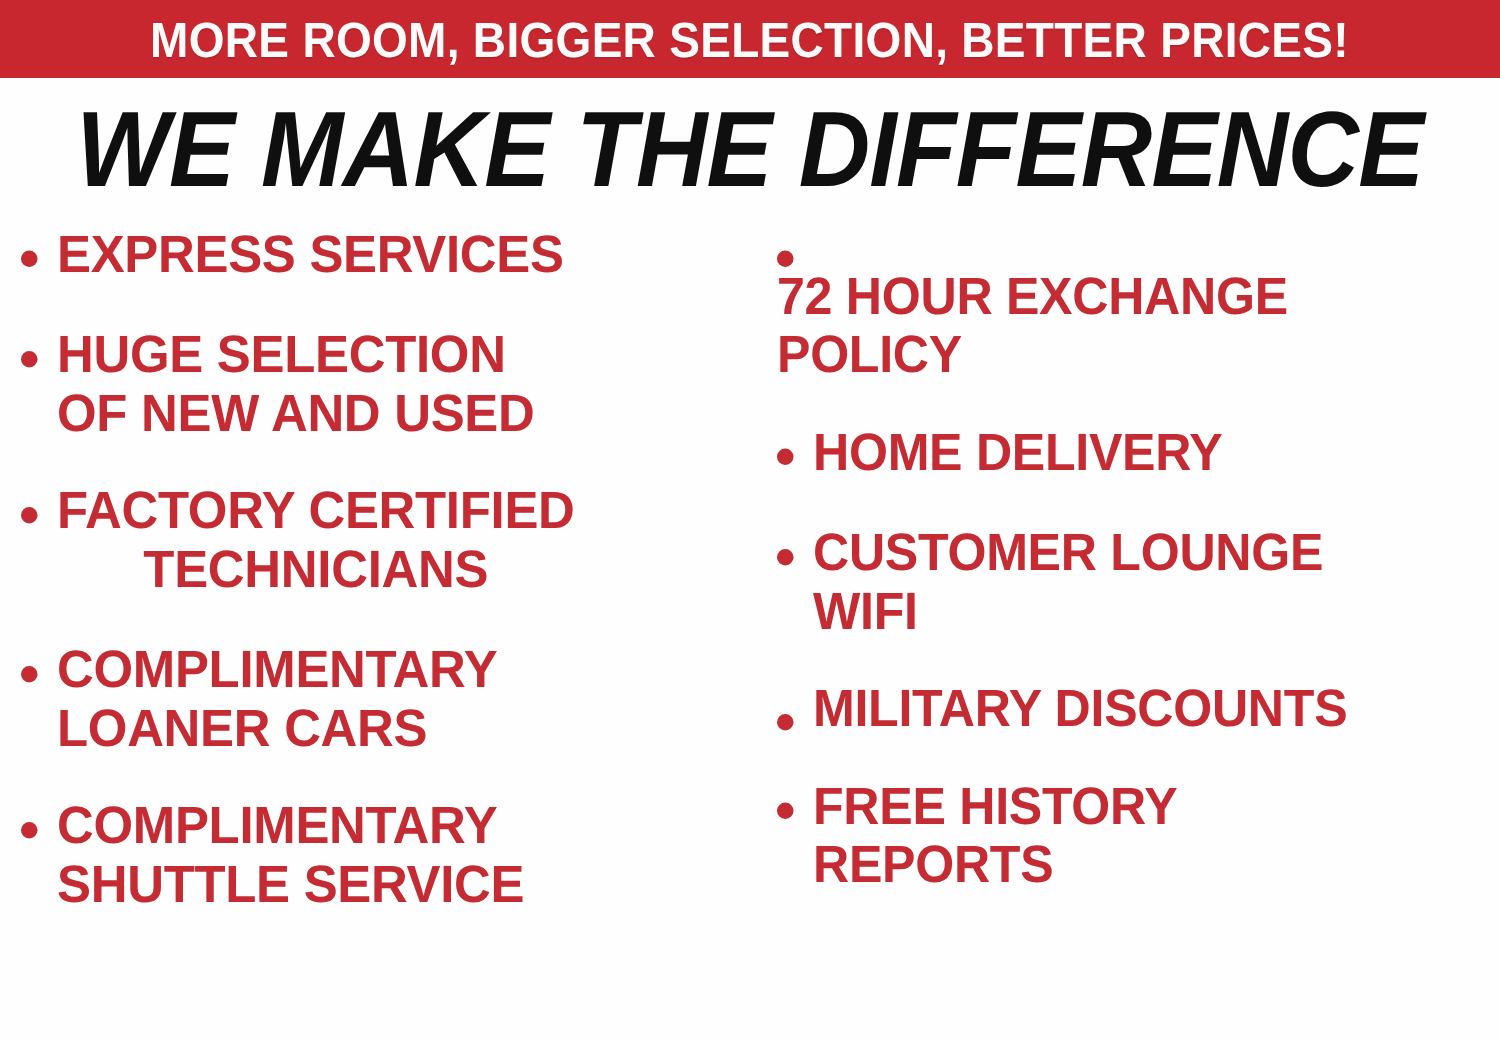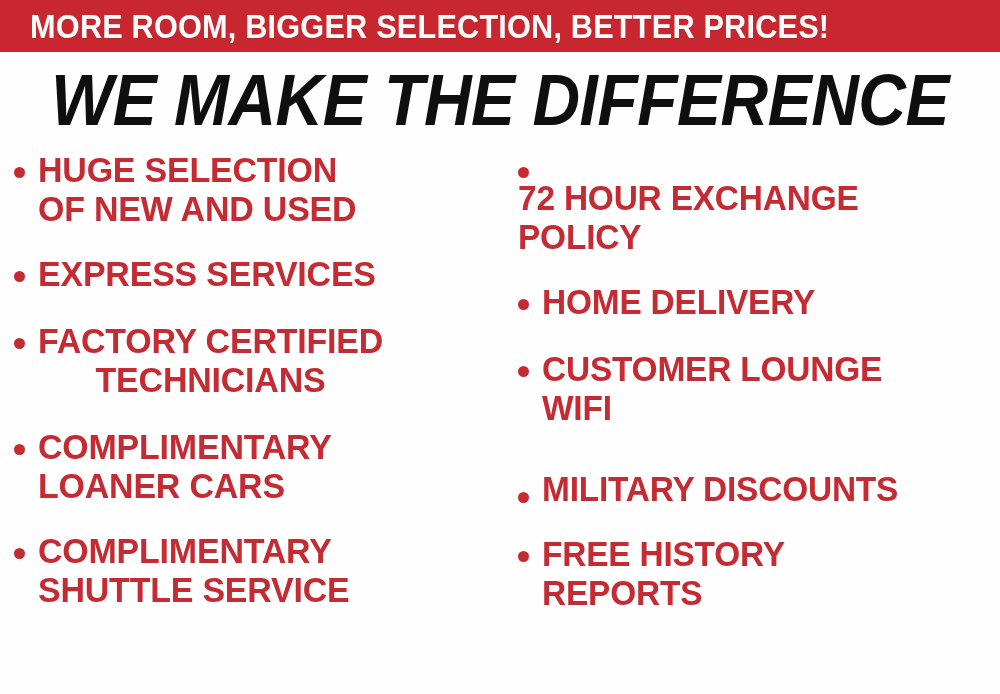--- a/index.html
+++ b/index.html
@@ -27,21 +27,21 @@
   
   #top-banner {
     position: absolute;
     left: 0;
     top: 0;
     width: 1000px;
     height: 52px;
     background: #c8272f;
     display: flex;
     align-items: center;
-    justify-content: flex-start;
+    justify-content: center;
   }
   #top-banner-text {
     color: #fdfcfb;
     font-family: "Liberation Sans Narrow", "Liberation Sans", sans-serif;
     font-weight: bold;
     font-size: 33px;
     line-height: 33px;
     letter-spacing: 0.2px;
     white-space: nowrap;
     transform: scaleX(0.93);
@@ -120,21 +120,21 @@
 
   
   #li-0 { margin-bottom: 26px; }
   #li-1 { margin-bottom: 28px; }
   #li-2 { margin-bottom: 28px; text-align: center; }
   #li-3 { margin-bottom: 26px; }
   #li-4 { margin-bottom: 0;   }
 
   #ri-0 { margin-bottom: 26px; flex-direction: column; }
   #ri-1 { margin-bottom: 28px; }
-  #ri-2 { margin-bottom: 42px; }
+  #ri-2 { margin-bottom: 26px; }
   #ri-3 { margin-bottom: 26px; align-items: center; }
   #ri-4 { margin-bottom: 26px; }
   #ri-5 { margin-bottom: 0;   }
 </style>
 </head>
 <body>
 
 <div id="poster">
 
   <div id="top-banner">
@@ -142,31 +142,31 @@
   </div>
 
   <div id="headline">
     <div id="headline-text">WE MAKE THE DIFFERENCE</div>
   </div>
 
   <div id="columns">
 
     <div class="column" id="column-left">
 
+      <div class="bullet-item" id="li-1">
+        <span class="bullet-marker"></span>
+        <span class="bullet-text">EXPRESS SERVICES</span>
+      </div>
+
       <div class="bullet-item" id="li-0">
         <span class="bullet-marker"></span>
         <span class="bullet-text">HUGE SELECTION
 OF NEW AND USED</span>
       </div>
 
-      <div class="bullet-item" id="li-1">
-        <span class="bullet-marker"></span>
-        <span class="bullet-text">EXPRESS SERVICES</span>
-      </div>
-
       <div class="bullet-item" id="li-2">
         <span class="bullet-marker"></span>
         <span class="bullet-text">FACTORY CERTIFIED
 TECHNICIANS</span>
       </div>
 
       <div class="bullet-item" id="li-3">
         <span class="bullet-marker"></span>
         <span class="bullet-text">COMPLIMENTARY
 LOANER CARS</span>

